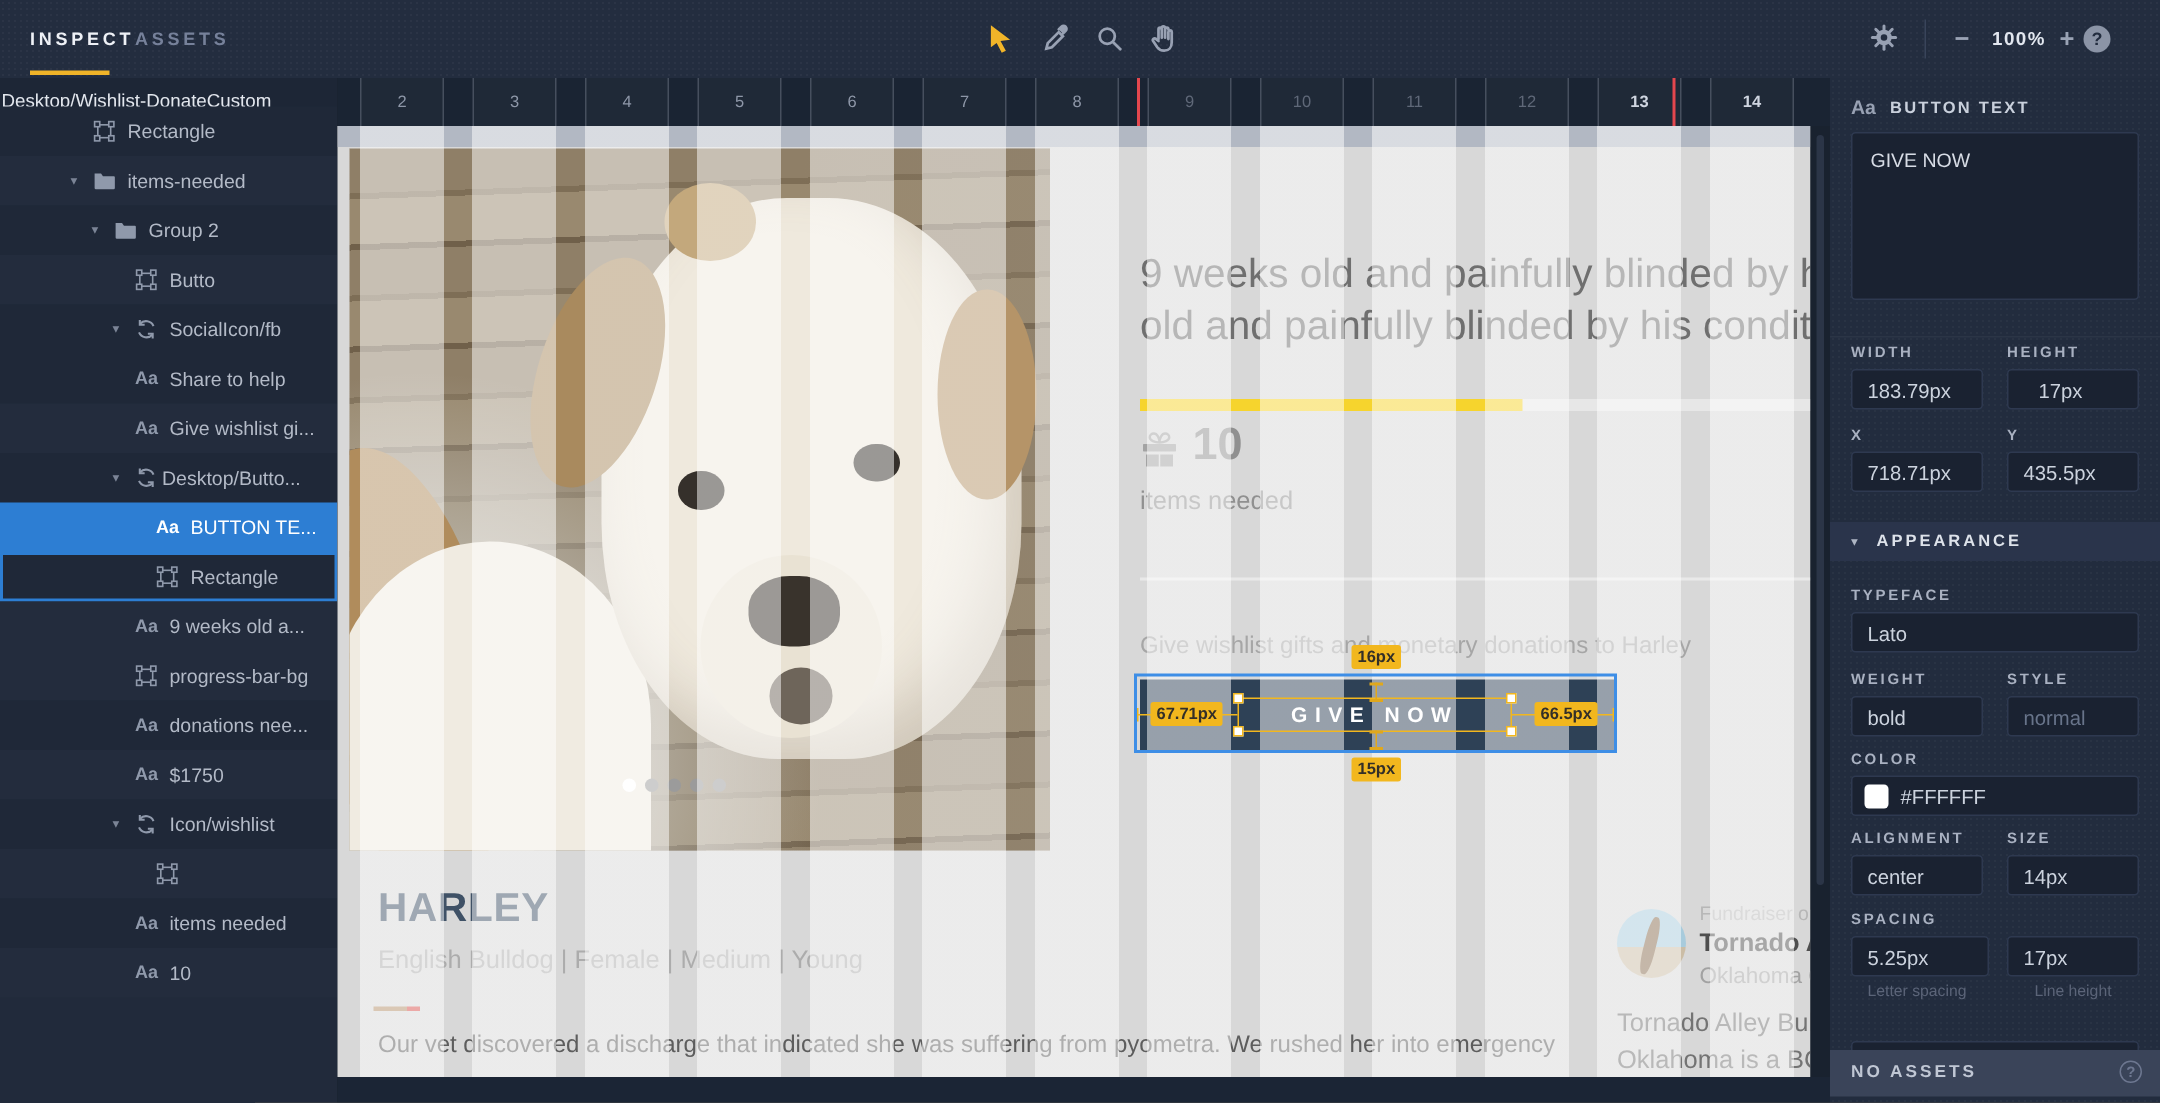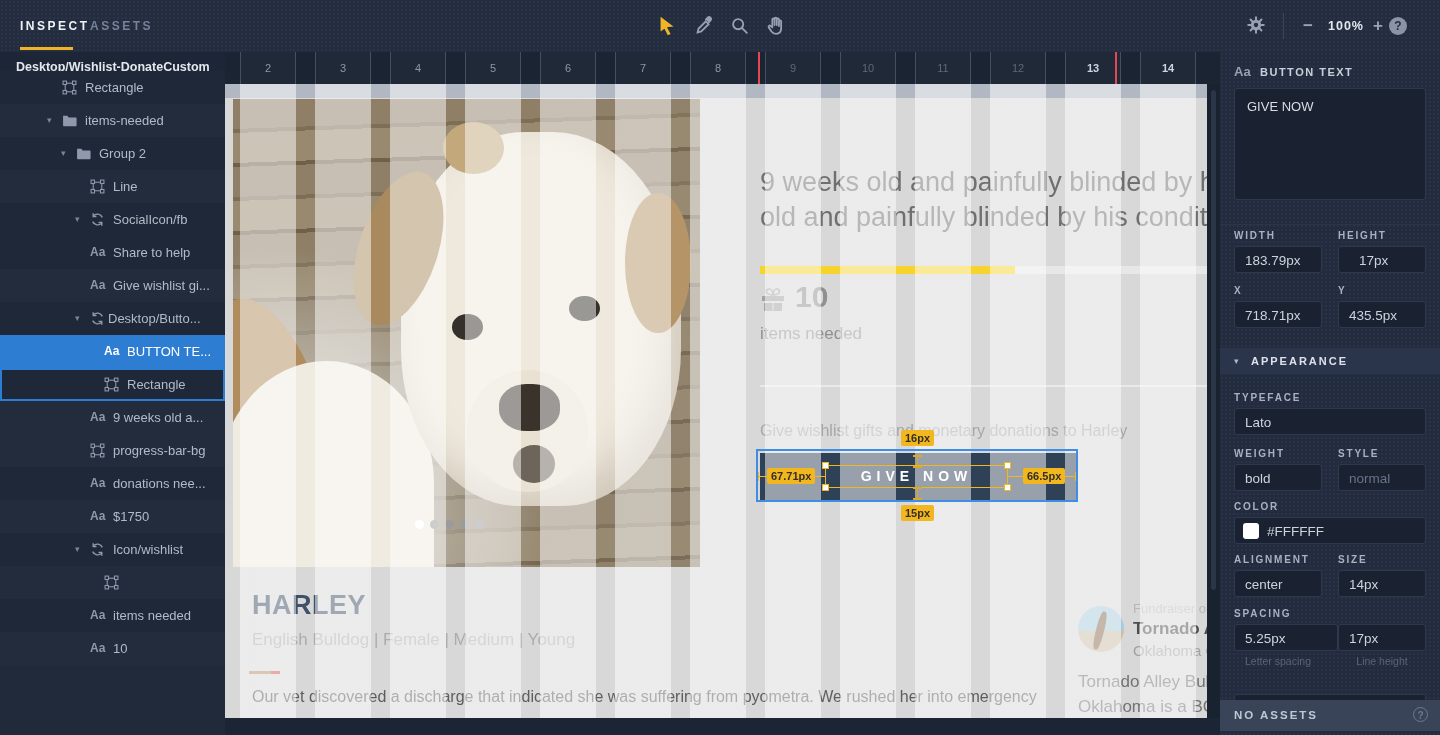--- a/index.html
+++ b/index.html
@@ -16,22 +16,22 @@
   #tab-underline{position:absolute;left:20px;top:47px;width:53px;height:3px;background:#f0b429;}
   .toolbtn{position:absolute;top:15px;width:22px;height:22px;}
   #topbar-divider{position:absolute;left:1283px;top:13px;width:1px;height:26px;background:#39445a;}
   .zoomctl{position:absolute;top:16px;color:#9aa3b5;font-size:17px;font-weight:bold;width:18px;text-align:center;}
   #zoom-level{position:absolute;left:1323px;top:19px;width:46px;text-align:center;color:#e2e7ef;font-size:12.5px;font-weight:bold;letter-spacing:1px;}
   #help-btn{position:absolute;left:1389px;top:17px;width:18px;height:18px;border-radius:50%;background:#8b94a6;color:#232d3f;
             font-size:12px;font-weight:bold;text-align:center;line-height:18px;}
 
   
   #sidebar{position:absolute;left:0;top:52px;width:225px;height:683px;background:#212a3b;overflow:hidden;}
-  #sb-header{position:absolute;left:0;top:0;width:225px;height:32px;line-height:31px;padding-left:16px;box-sizing:border-box;
-             font-size:12.5px;font-weight:bold;color:#e3e7ee;background:#1d2636;white-space:nowrap;}
+  #sb-header{position:absolute;left:0;top:0;width:225px;height:32px;line-height:31px;padding-left:1px;box-sizing:border-box;
+             font-size:12.5px;font-weight:normal;color:#e3e7ee;background:#1d2636;white-space:nowrap;}
   #layer-list{position:absolute;left:0;top:32px;width:225px;margin-top:-13px;}
   .lrow{position:relative;width:225px;height:33px;background:#1f2838;overflow:hidden;}
   .lrow.alt{background:#232c3d;}
   .lrow.selected{background:#2d7ed3;}
   .lrow.outlined{box-shadow:inset 0 0 0 2px #2d7ed3;}
   .larrow{position:absolute;top:11px;font-size:9px;color:#7b8496;}
   .licon{position:absolute;top:9px;width:15px;height:15px;color:#8f99ab;}
   .licon.ltext{font-size:12px;font-weight:bold;top:9px;}
   .llabel{position:absolute;top:9px;font-size:13px;color:#b3bac7;white-space:nowrap;}
   .lrow.selected .llabel,.lrow.selected .licon{color:#ffffff;}
@@ -220,21 +220,21 @@
           <span class="llabel" style="left: 99px;">Group 2</span>
         </div>
         <div class="lrow alt">
           <span class="licon" style="left: 90px;"><svg width="15" height="15" viewBox="0 0 14 14" fill="none" stroke="#8f99ab">
               <rect x="3" y="3" width="8" height="8"></rect>
               <rect x="1" y="1" width="3.2" height="3.2" fill="#212a3b"></rect>
               <rect x="9.8" y="1" width="3.2" height="3.2" fill="#212a3b"></rect>
               <rect x="1" y="9.8" width="3.2" height="3.2" fill="#212a3b"></rect>
               <rect x="9.8" y="9.8" width="3.2" height="3.2" fill="#212a3b"></rect>
             </svg></span>
-          <span class="llabel" style="left: 113px;">Line</span>
+          <span class="llabel" style="left: 113px;">Butto</span>
         </div>
         <div class="lrow">
           <span class="larrow" style="left: 75px;">▾</span>
           <span class="licon" style="left: 90px;"><svg width="15" height="15" viewBox="0 0 14 14" fill="none" stroke="#8f99ab" stroke-width="1.3">
               <path d="M11.5 5A5 5 0 0 0 3.2 3.6"></path>
               <path d="M2.5 9a5 5 0 0 0 8.3 1.4"></path>
               <path d="M3 1.2v3h3"></path>
               <path d="M11 12.8v-3H8"></path>
             </svg></span>
           <span class="llabel" style="left: 113px;">SocialIcon/fb</span>
@@ -467,21 +467,21 @@
       <div id="swatch"></div>
       <span>#FFFFFF</span>
     </div>
 
     <div class="plabel" style="left:14px;top:502px;">ALIGNMENT</div>
     <div class="plabel" style="left:118px;top:502px;">SIZE</div>
     <div class="pfield" style="left:14px;top:518px;width:88px;">center</div>
     <div class="pfield" style="left:118px;top:518px;width:88px;">14px</div>
 
     <div class="plabel" style="left:14px;top:556px;">SPACING</div>
-    <div class="pfield" style="left:14px;top:572px;width:104px;">5.25px</div>
+    <div class="pfield" style="left:14px;top:572px;width:92px;">5.25px</div>
     <div class="pfield" style="left:118px;top:572px;width:88px;">17px</div>
     <div class="pcaption" style="left:14px;top:603px;">Letter spacing</div>
     <div class="pcaption" style="left:118px;top:603px;">Line height</div>
 
     <div class="plabel" style="left:14px;top:662px;">OPACITY</div>
     <div class="pfield" style="left:14px;top:642px;width:192px;"></div>
 
     <div id="p-footer">
       <div id="p-footer-label">NO ASSETS</div>
       <div id="p-footer-help">?</div>

